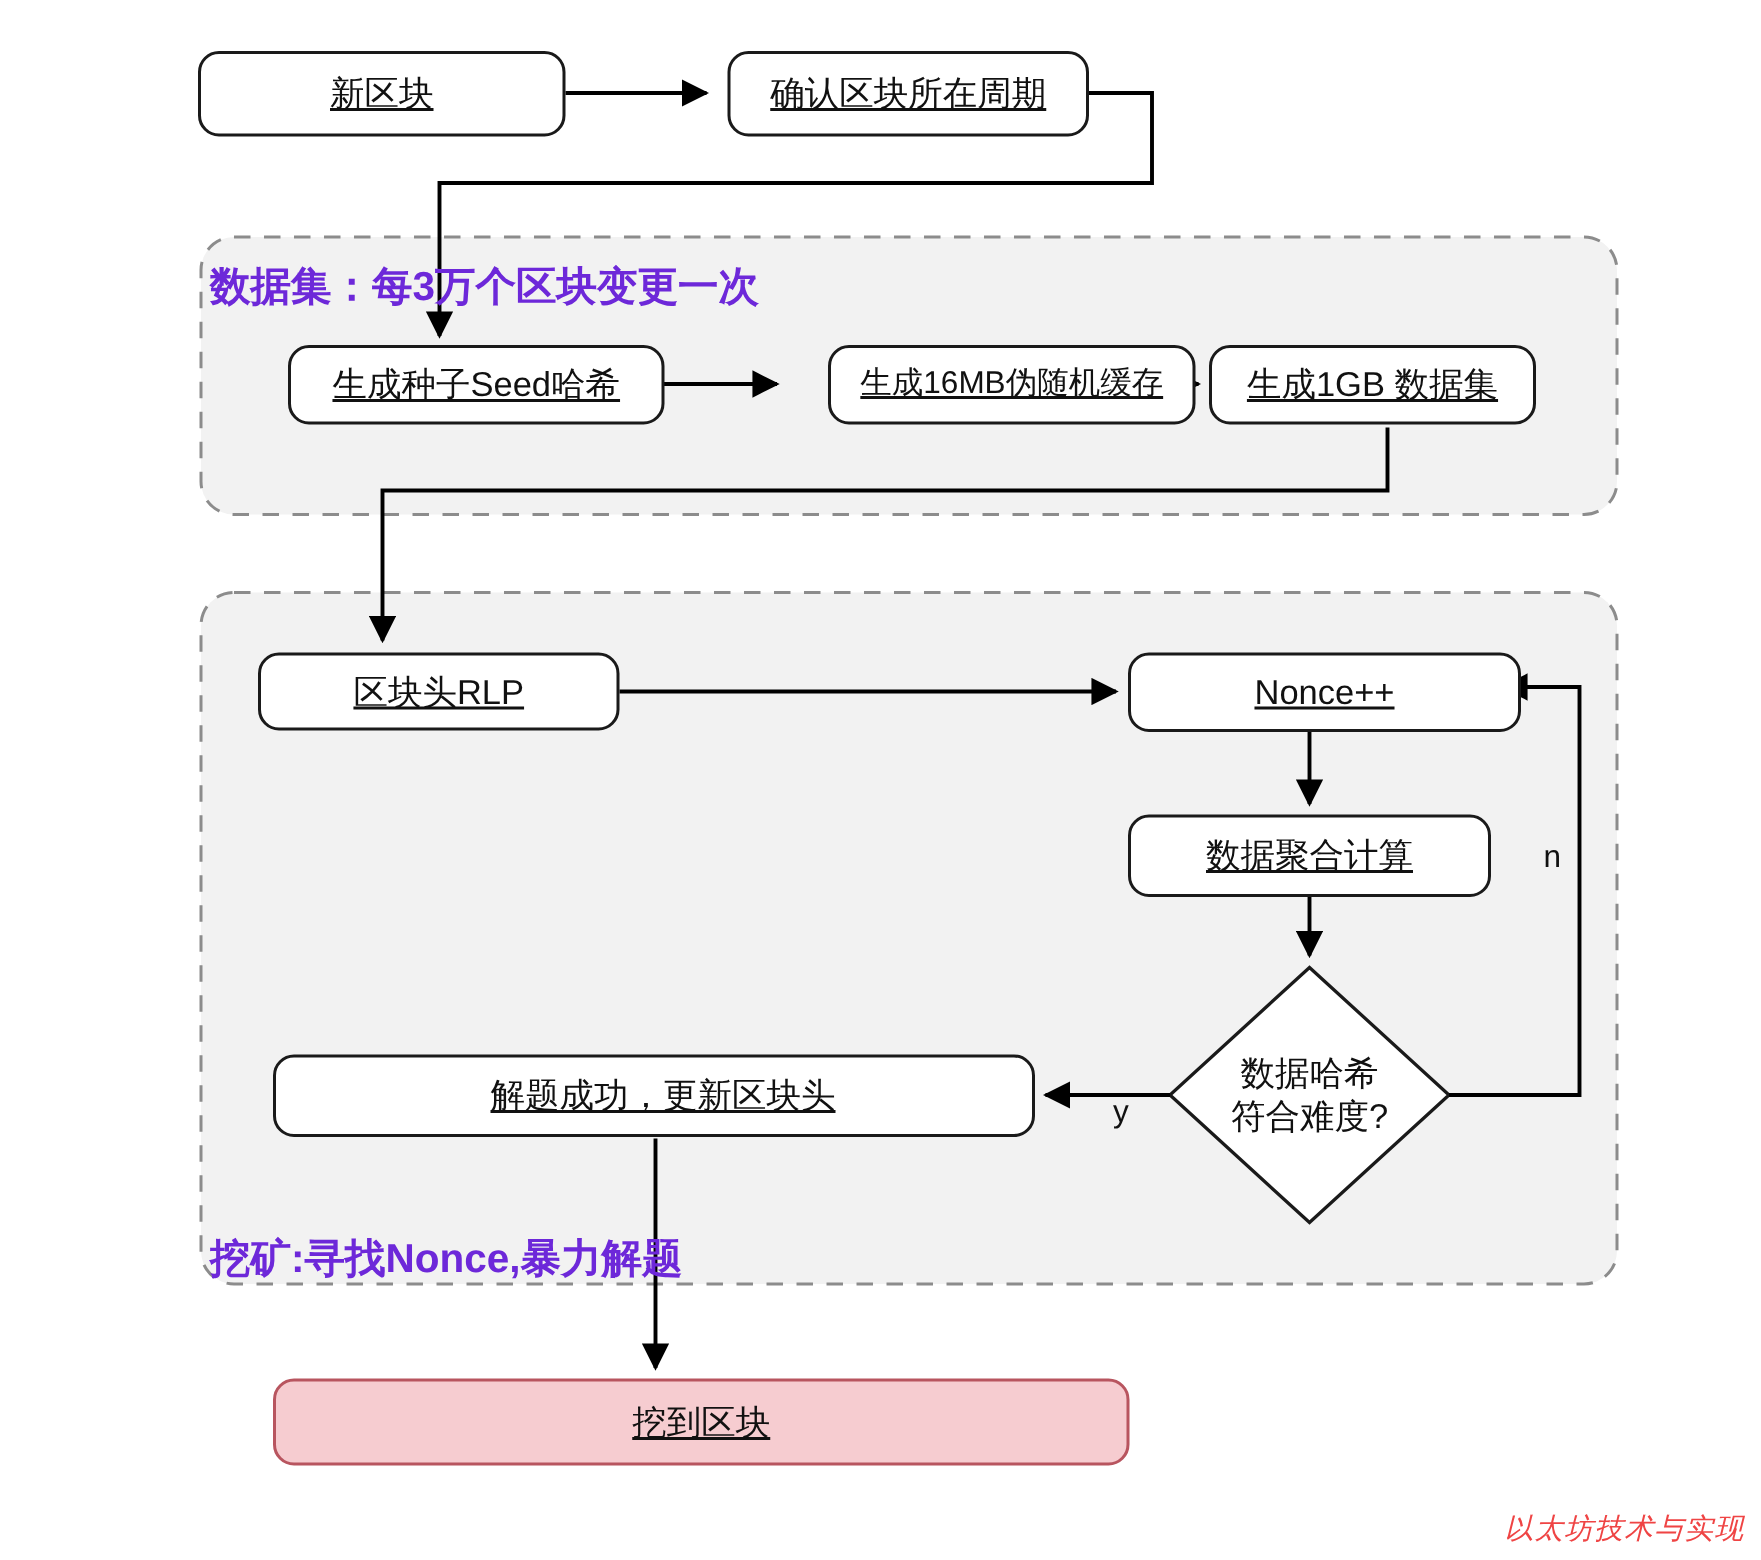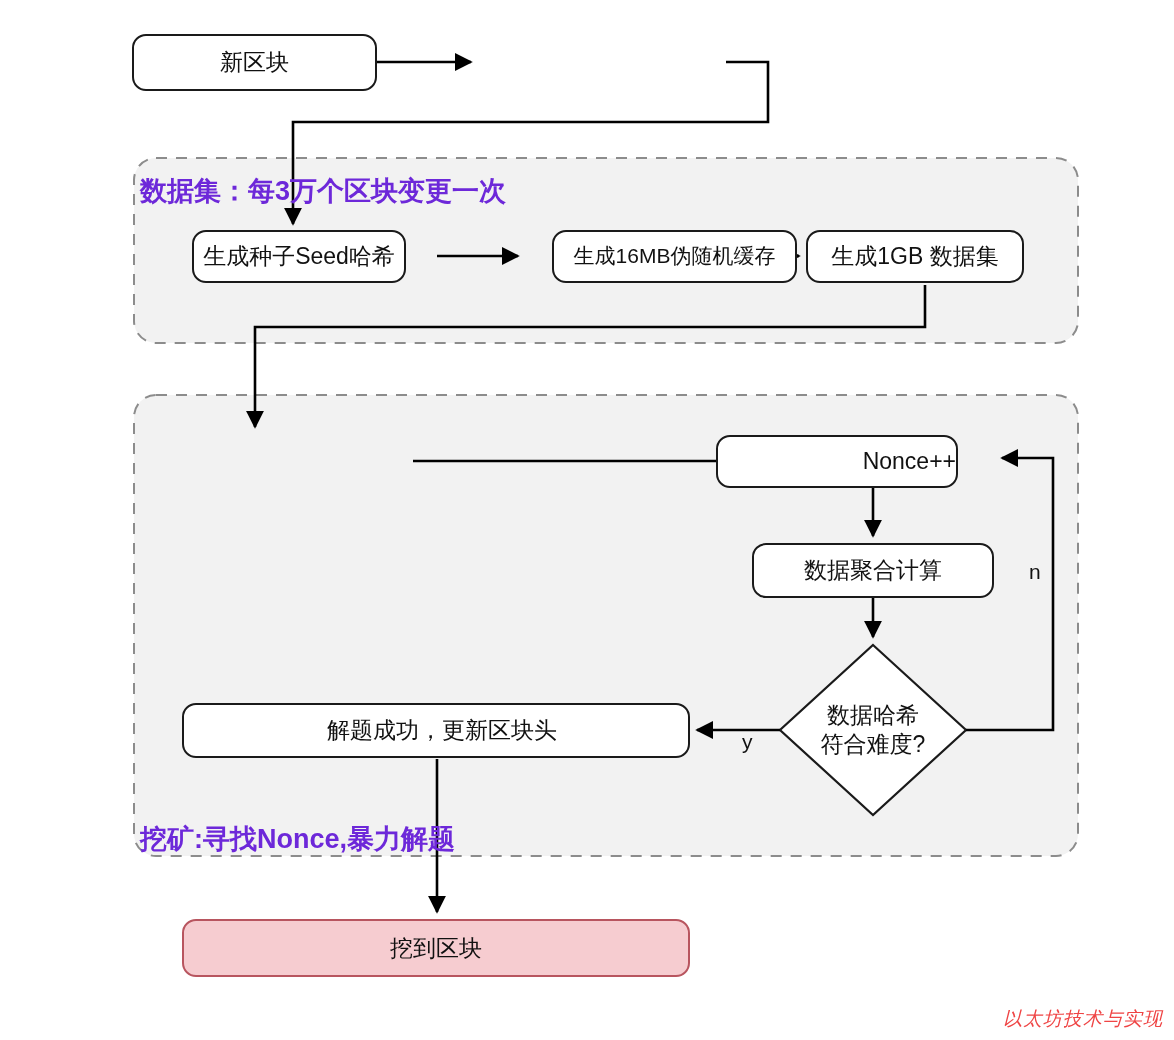--- a/index.html
+++ b/index.html
@@ -38,20 +38,21 @@
   .node-label {
     display: block;
     line-height: 1.25;
     white-space: pre-line;
   }
   .rounded-box {
     background: #ffffff;
     border: 2.2px solid #1a1a1a;
     border-radius: 14px;
     font-size: 23px;
+    text-decoration: underline;
   }
   .rounded-box.pink {
     background: #f6ccd0;
     border-color: #b8555f;
   }
   .diamond-label {
     position: absolute;
     z-index: 3;
     display: flex;
     align-items: center;
@@ -128,52 +129,58 @@
   </svg>
 
   <div class="group-title" style="left:140px; top:173px;">数据集：每3万个区块变更一次</div>
 
   <div class="group-title" style="left:140px; top:821px;">挖矿:寻找Nonce,暴力解题</div>
 
   <div class="node rounded-box" style="left:132px; top:34px; width:245px; height:57px;">
     <span class="node-label">新区块</span>
   </div>
 
+  <div class="node rounded-box" style="left:485px; top:34px; width:241px; height:57px;">
+    <span class="node-label">确认区块所在周期</span>
+  </div>
 
-  <div class="node rounded-box" style="left:192px; top:230px; width:214px; height:53px;">
+  <div class="node rounded-box" style="left:192px; top:230px; width:251px; height:53px;">
     <span class="node-label">生成种子Seed哈希</span>
   </div>
 
   <div class="node rounded-box" style="left:552px; top:230px; width:245px; height:53px; font-size:21px;">
     <span class="node-label">生成16MB伪随机缓存</span>
   </div>
 
   <div class="node rounded-box" style="left:806px; top:230px; width:218px; height:53px;">
     <span class="node-label">生成1GB 数据集</span>
   </div>
 
+  <div class="node rounded-box" style="left:172px; top:435px; width:241px; height:52px;">
+    <span class="node-label">区块头RLP</span>
+  </div>
 
-  <div class="node rounded-box" style="left:716px; top:435px; width:242px; height:53px;justify-content:flex-end;">
+  <div class="node rounded-box" style="left:752px; top:435px; width:262px; height:53px;">
     <span class="node-label">Nonce++</span>
   </div>
 
   <div class="node rounded-box" style="left:752px; top:543px; width:242px; height:55px;">
     <span class="node-label">数据聚合计算</span>
   </div>
 
   <div class="diamond-label" style="left:793px; top:700px; width:160px; height:60px;">
     <span class="node-label">数据哈希
 符合难度?</span>
   </div>
 
   <div class="node rounded-box" style="left:182px; top:703px; width:508px; height:55px;padding-left:12px;">
     <span class="node-label">解题成功，更新区块头</span>
   </div>
 
-  <div class="node rounded-box pink" style="left:182px; top:919px; width:508px; height:58px;">
+  <div class="node rounded-box pink" style="left:182px; top:919px; width:571px; height:58px;">
     <span class="node-label">挖到区块</span>
   </div>
 
   <div class="edge-label" style="left:742px; top:730px;">y</div>
 
   <div class="edge-label" style="left:1029px; top:560px;">n</div>
 
   <div class="watermark" style="left:1003px; top:1006px;">以太坊技术与实现</div>
 
 </div>

